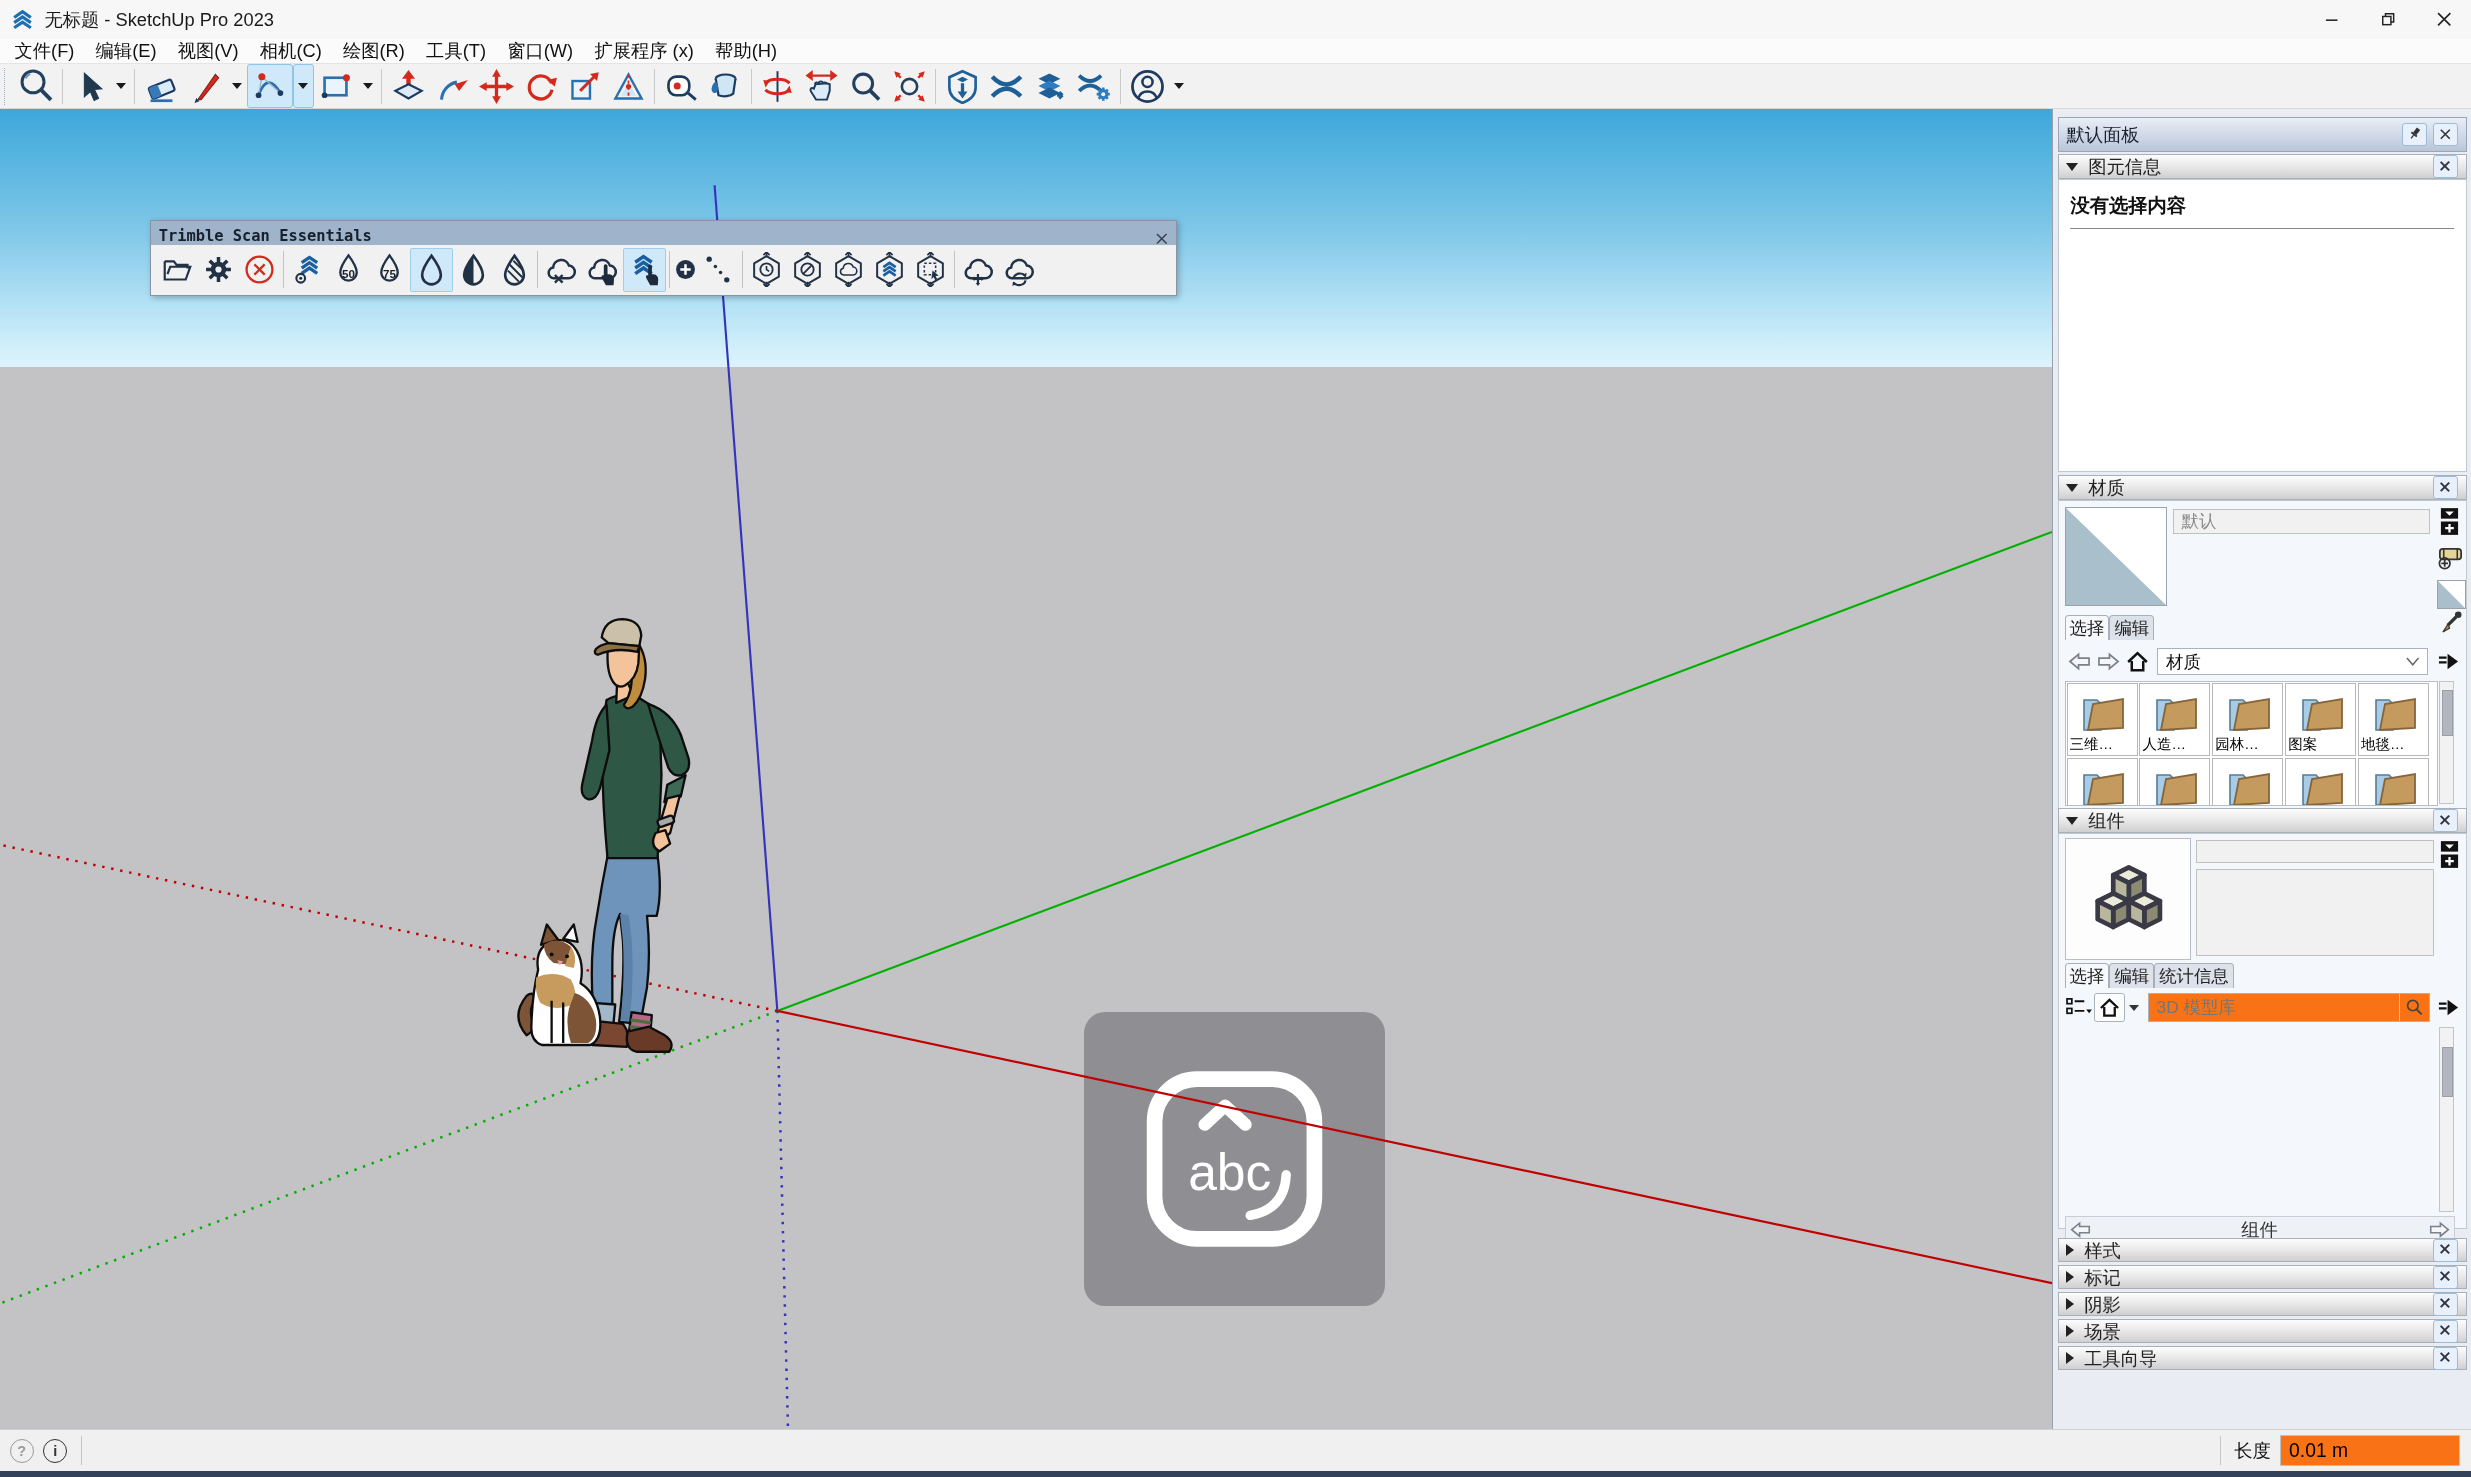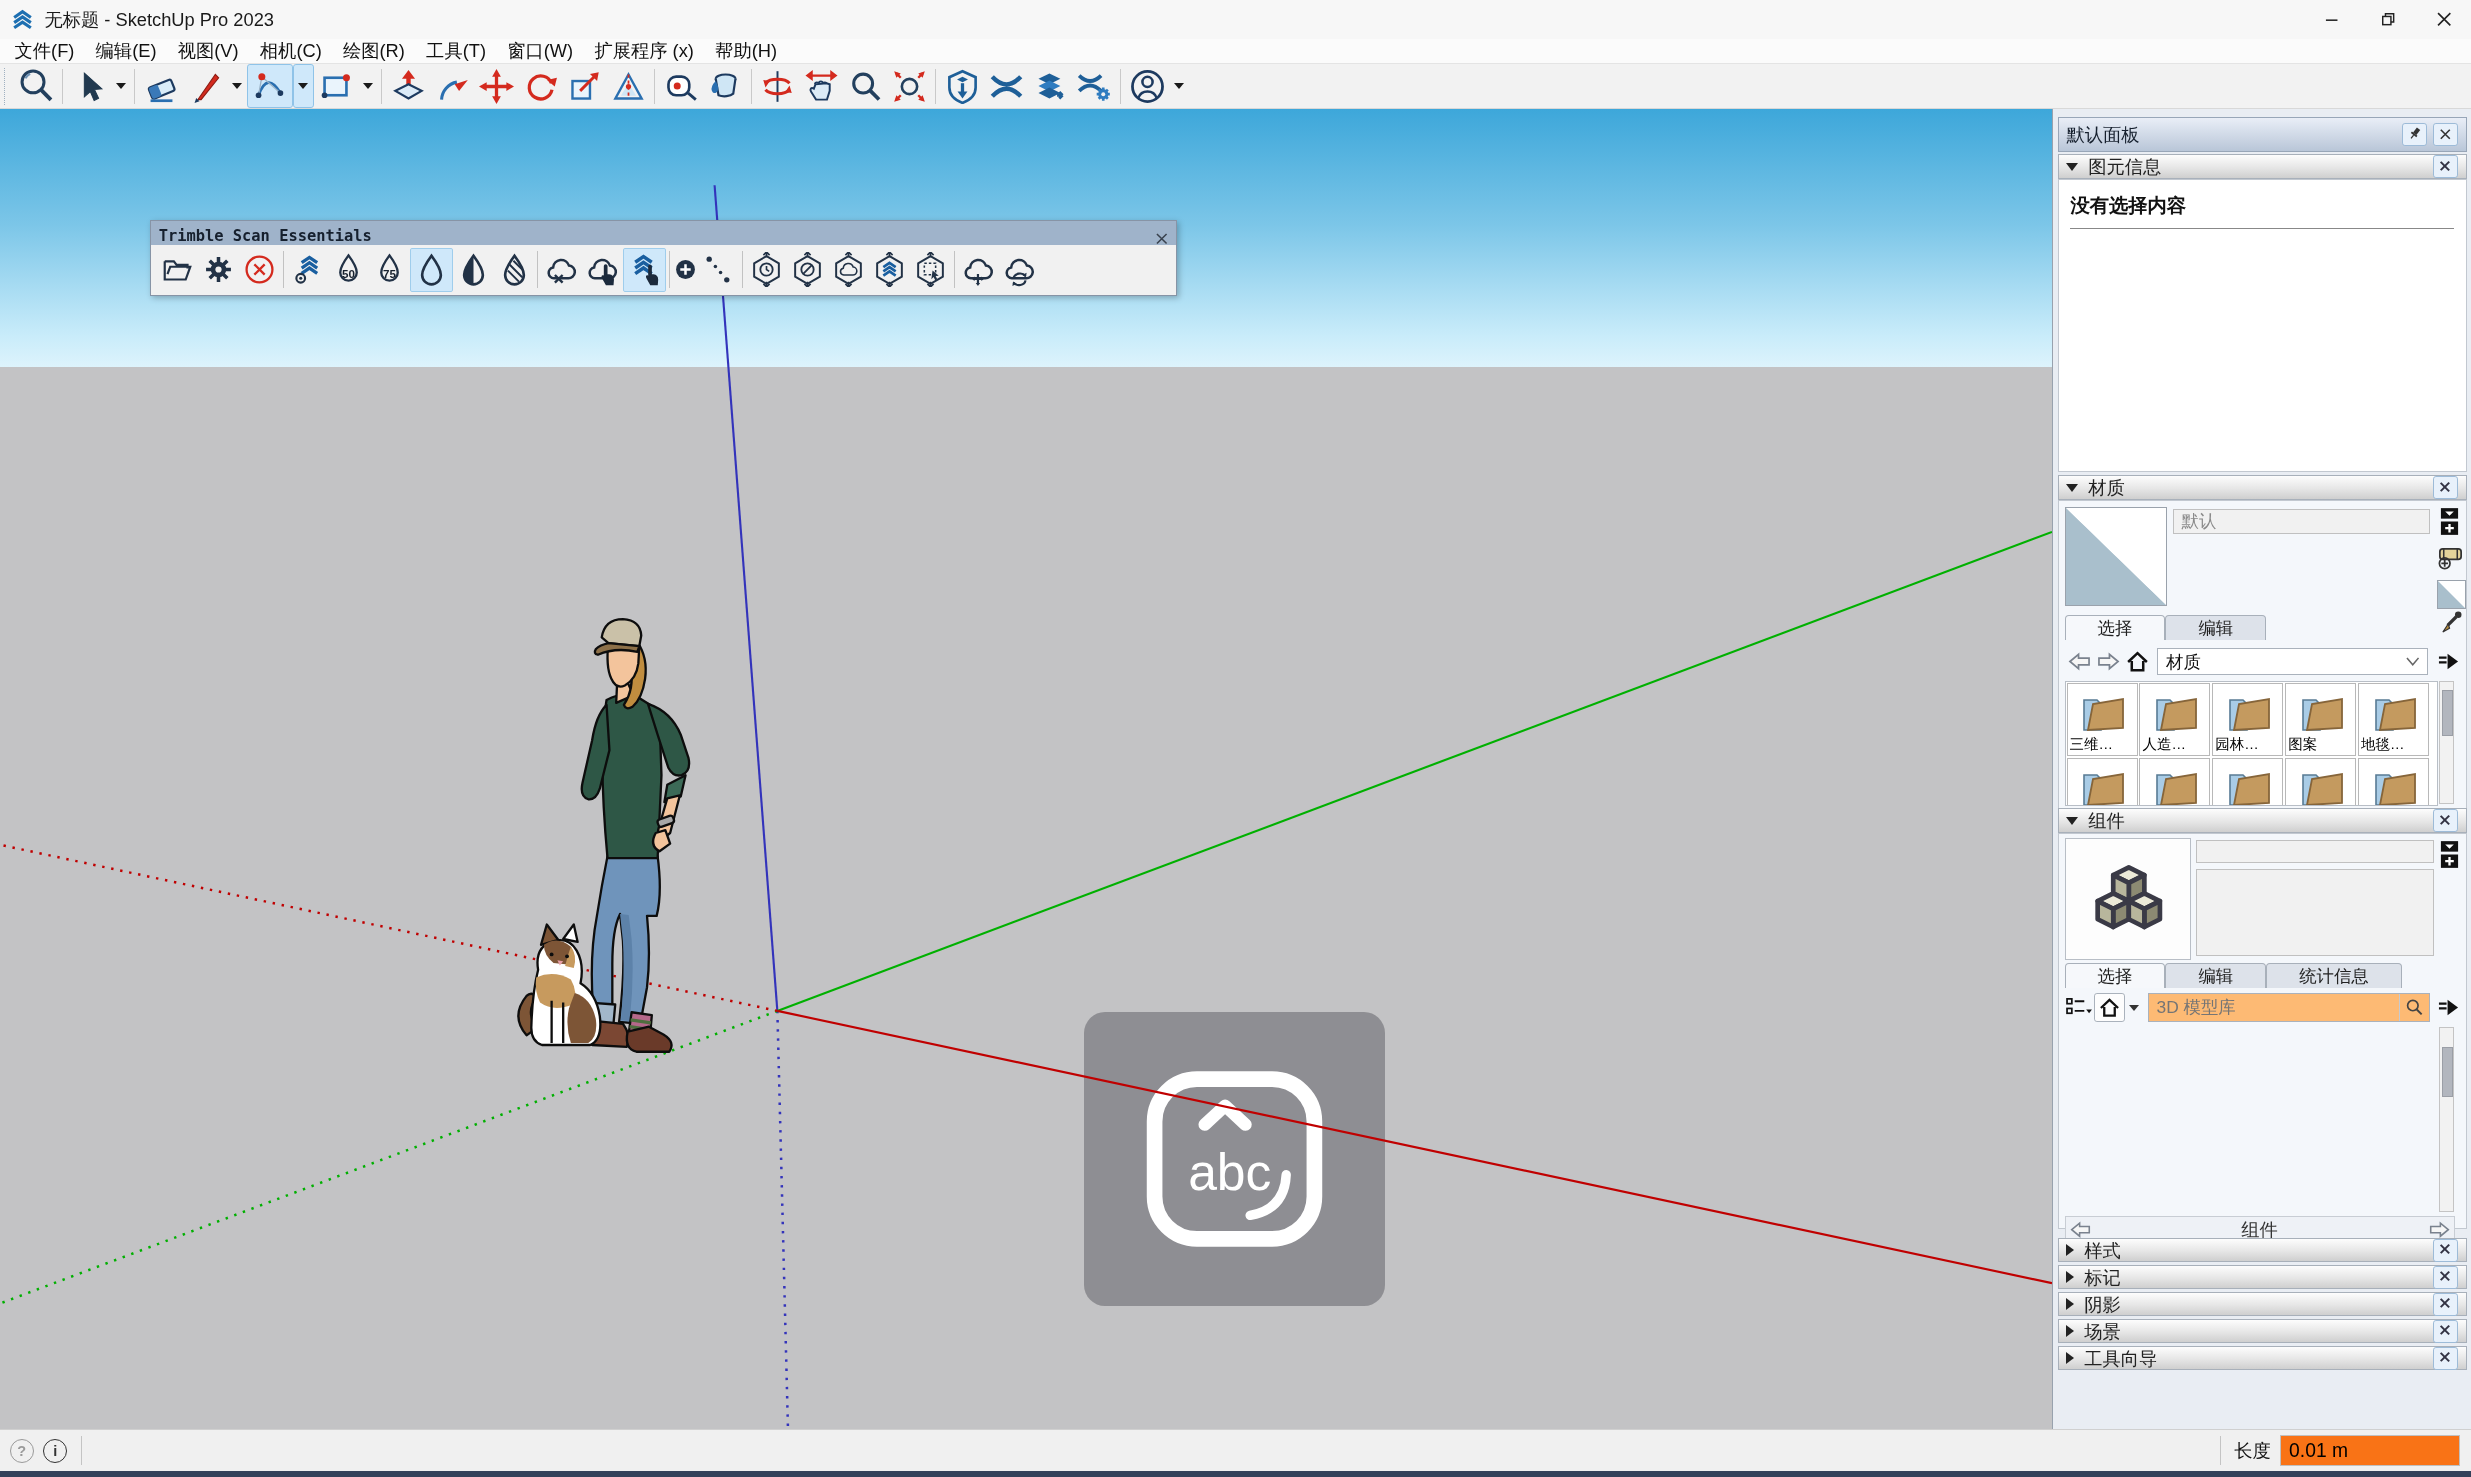--- a/index.html
+++ b/index.html
@@ -38,21 +38,21 @@
   #panel{left:2052px;top:109px;width:420px;height:1320px;background:#e9edf3;border-left:1px solid #98a2ae;box-sizing:border-box;}
   .ph{background:linear-gradient(#e9eef7,#b9c6d8);border:1px solid #98a6b8;display:flex;align-items:center;padding:0 7.7px;box-sizing:border-box;}
   .sec-h{background:linear-gradient(#fdfdfd,#e6e6e6 55%,#cfcfcf);border:1px solid #a8b0ba;display:flex;align-items:center;padding:0 7.7px;box-sizing:border-box;font-size:18.3px;color:#222;}
   .tri-d{width:0;height:0;border-left:6.8px solid transparent;border-right:6.8px solid transparent;border-top:8.7px solid #222;margin-right:9.7px;}
   .tri-r{width:0;height:0;border-top:6.8px solid transparent;border-bottom:6.8px solid transparent;border-left:8.7px solid #222;margin-right:9.7px;}
   .xbtn{width:23px;height:21px;background:#e8f1fb;border:1px solid #9dbbd8;border-radius:2.9px;position:relative;margin-left:auto;flex:0 0 auto;}
   .xbtn::before,.xbtn::after{content:"";position:absolute;left:4.8px;top:8.7px;width:11.6px;height:1.9px;background:#334;}
   .xbtn::before{transform:rotate(45deg)}.xbtn::after{transform:rotate(-45deg)}
   .ibtn{width:23px;height:21px;background:#e8f1fb;border:1px solid #9dbbd8;border-radius:2.9px;display:flex;align-items:center;justify-content:center;margin-left:5.8px;}
   .field{border:1px solid #c0c0c0;background:#f1f1f1;font-size:17.4px;color:#8a8a8a;box-sizing:border-box;padding:0 7.7px;font-family:inherit;}
-  .tab{border:1px solid #a8b0ba;border-bottom:none;background:#dde2ea;font-size:17.4px;color:#222;display:inline-flex;align-items:center;justify-content:center;border-radius:3.9px 3.9px 0 0;padding:0 32px;height:25px;box-sizing:border-box;}
+  .tab{border:1px solid #a8b0ba;border-bottom:none;background:#dde2ea;font-size:17.4px;color:#222;display:inline-flex;align-items:center;justify-content:center;border-radius:3.9px 3.9px 0 0;padding:0 4px;height:25px;box-sizing:border-box;}
   .tab.active{background:#f6f8fb;}
   .mcell{width:71px;height:73px;border:1px solid #b8b8b8;background:#fff;position:relative;box-sizing:border-box;}
   .mcell .lbl{position:absolute;left:1.9px;bottom:1px;font-size:14.5px;color:#000;text-shadow:1px 1px 0 #fff,-1px -1px 0 #fff;white-space:nowrap;overflow:hidden;max-width:68px;}
   .scroll{background:#f2f2f2;border:1px solid #c4c4c4;box-sizing:border-box;position:absolute;}
   .thumbv{position:absolute;left:1.9px;width:9.7px;background:#b2b6be;border:1px solid #9a9ea6;}
   .navarr{width:29px;height:27px;display:flex;align-items:center;justify-content:center;}
   .citem-lbl{font-size:17.4px;font-weight:bold;color:#111;}
   
   #statusbar{left:0;top:1429px;width:2472px;height:42px;background:#f0f0f0;border-top:1px solid #d0d0d0;display:flex;align-items:center;box-sizing:border-box;}
   #statusbar .circ{width:22px;height:22px;border-radius:50%;border:1.9px solid #9a9a9a;color:#9a9a9a;font-size:14.5px;font-weight:bold;display:flex;align-items:center;justify-content:center;margin-left:9.7px;flex:0 0 auto;}
@@ -762,21 +762,21 @@
           </svg>
       </div>
       <div class="navarr" style="border:1px solid #aab2bc;background:#fdfdfd;border-radius:2.9px">
         <svg width="23" height="21" viewBox="0 0 24 22">
             <use href="#sym-home"></use>
           </svg>
       </div>
       <div class="navarr" style="width:19.3px">
           <span class="caret" style="border-top-color:#333"></span>
         </div>
-      <div style="flex:1;height:29px;background:#fdba74;border:1px solid #aab2bc;display:flex;align-items:center;box-sizing:border-box;margin:0 3.9px">
+      <div style="flex:1;height:29px;background:#f97316;border:1px solid #aab2bc;display:flex;align-items:center;box-sizing:border-box;margin:0 3.9px">
         <input style="flex: 1 1 0%; border: none; outline: none; font-size: 17.4px; padding: 0px 7.7px; background: transparent; font-family: inherit; color: rgb(51, 51, 51);" placeholder="3D 模型库">
         <div style="width:29px;height:27px;border-left:1px solid #c4cad2;display:flex;align-items:center;justify-content:center">
           <svg width="18.3" height="18.3" viewBox="0 0 28 28">
               <circle cx="12" cy="11.5" r="8" fill="none" stroke="#444" stroke-width="2.6"></circle>
               <path d="M18 17.5 L25.5 25" stroke="#444" stroke-width="3"></path>
             </svg>
         </div>
       </div>
       <div class="navarr">
           <svg width="25" height="21" viewBox="0 0 26 22">

